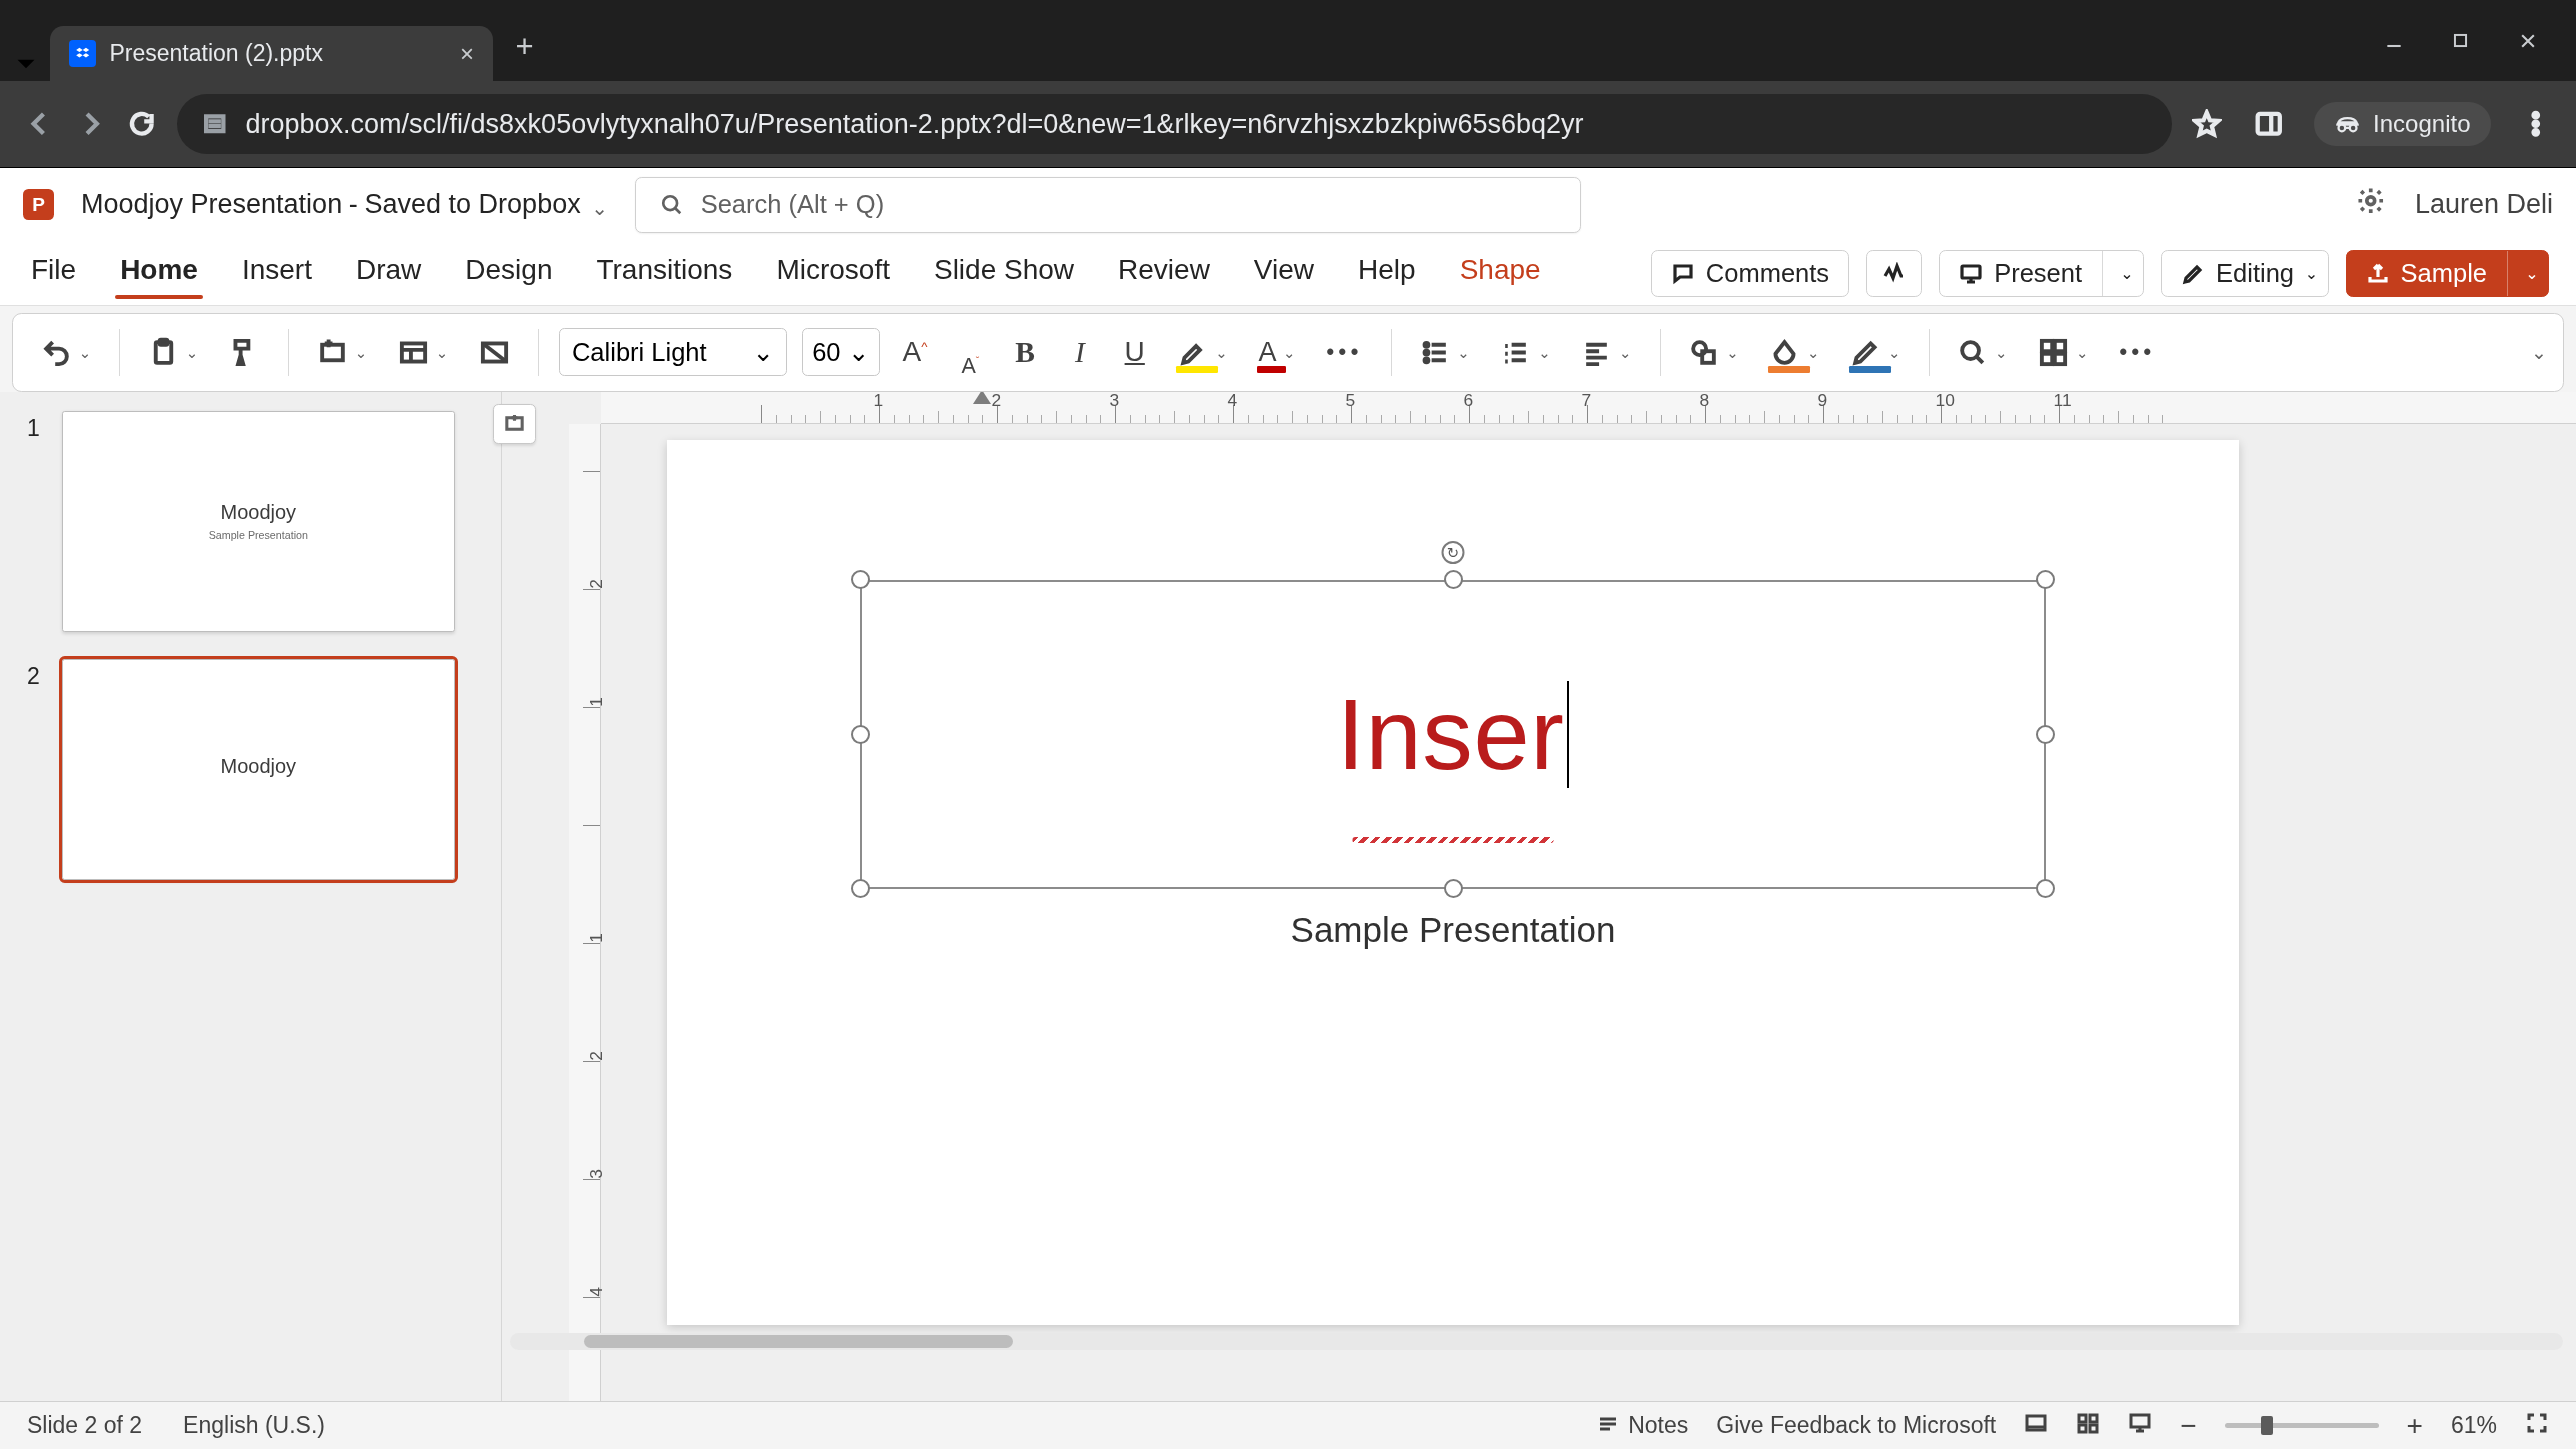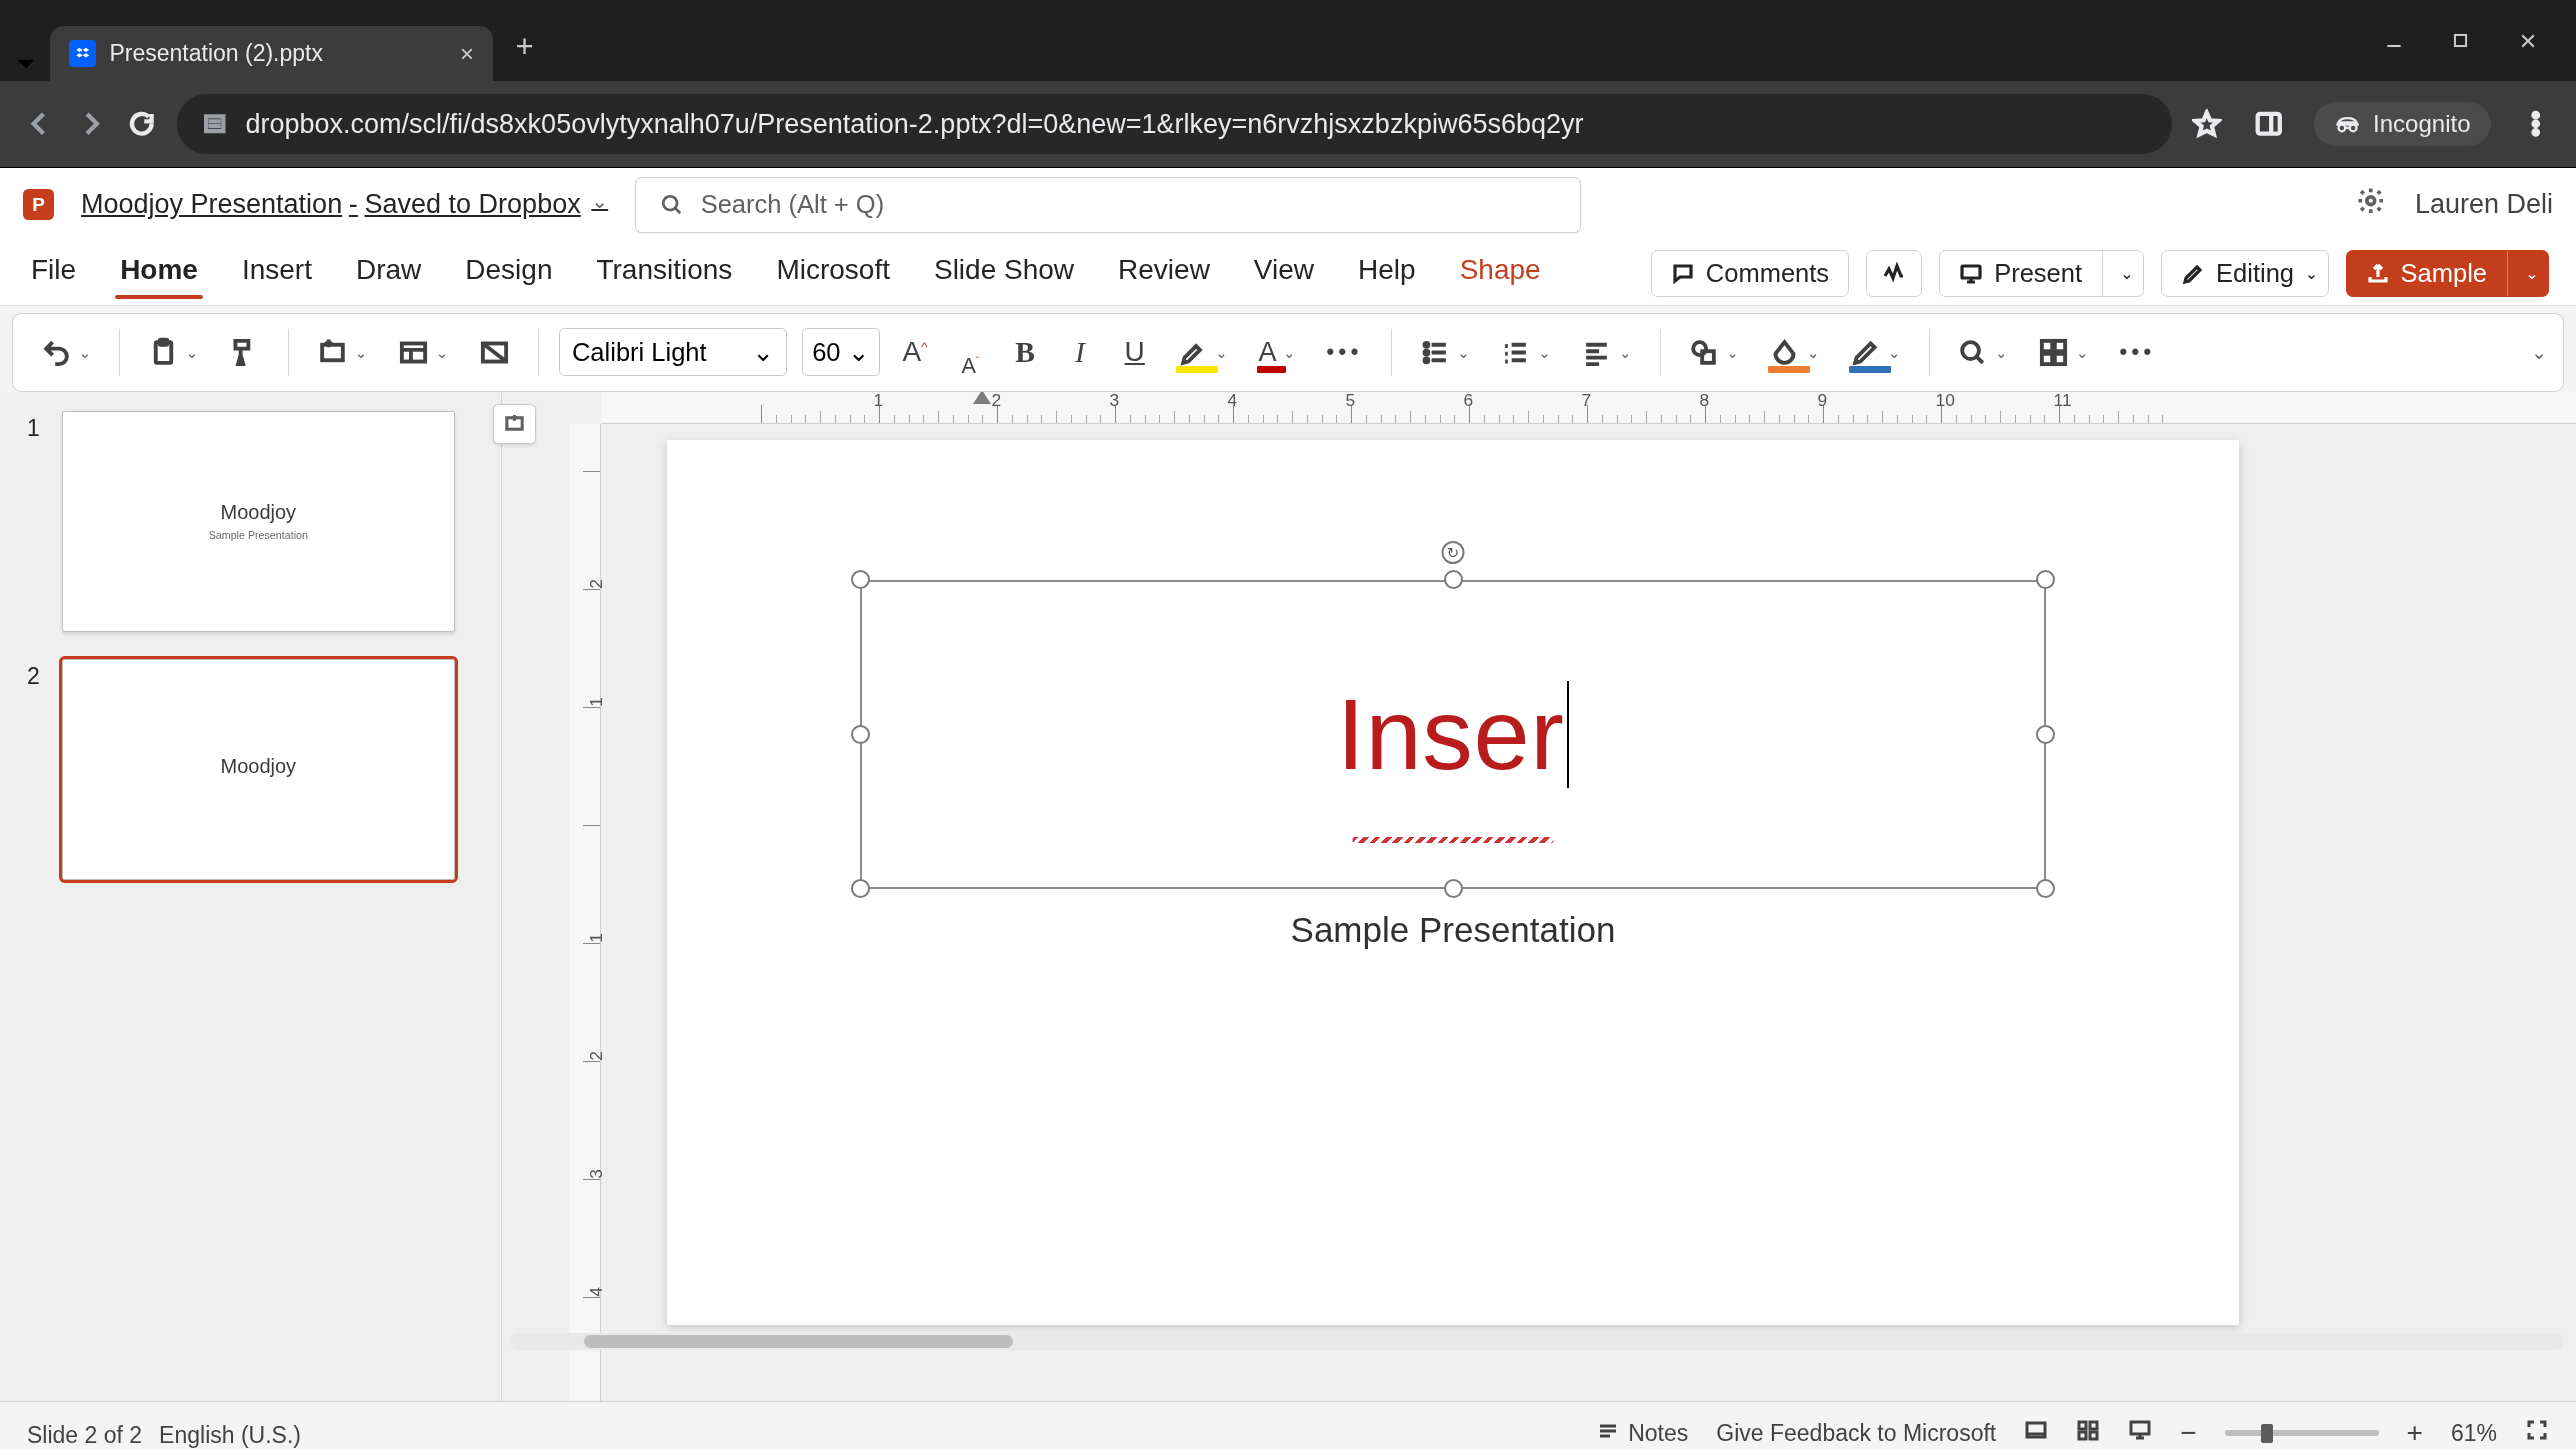--- a/index.html
+++ b/index.html
@@ -27,21 +27,21 @@
 .addr-actions { display: flex; align-items: center; gap: 29.5px; color: #e8eaed; }
 .incog-badge { display: flex; align-items: center; gap: 12px; background: #4b4b4b; border-radius: 27px; padding: 8px 20px; font-size: 24px; }
 .incog-badge svg { width: 27px; height: 27px; fill: #e8eaed; }
 
 
 .app { flex: 1; display: flex; flex-direction: column; background: #f4f4f4; }
 
 
 .doc-header { height: 74px; background: #fff; display: flex; align-items: center; padding: 0 23px; gap: 27px; border-bottom: 0.7px solid #fff; }
 .ppt-logo { width: 31px; height: 31px; background: #c43e1c; border-radius: 5.4px; display: flex; align-items: center; justify-content: center; color: #fff; font-weight: 700; font-size: 19px; }
-.doc-title-wrap { display: flex; align-items: flex-start; gap: 6.7px; font-size: 27px; color: #242424; text-decoration: underline; }
+.doc-title-wrap { display: flex; align-items: flex-end; gap: 6.7px; font-size: 27px; color: #242424; }
 .doc-title-wrap .chev { font-size: 20px; color: #616161; margin-left: 4px; }
 .search-box { width: 946px; height: 56px; background: #fff; border: 0.7px solid #d0d0d0; border-radius: 6.7px; display: flex; align-items: center; gap: 16px; padding: 0 23px; color: #616161; font-size: 25.5px; box-shadow: 0 0.7px 2px rgba(0,0,0,.06); }
 .doc-header-right { margin-left: auto; display: flex; align-items: center; gap: 29.5px; color: #424242; font-size: 27px; }
 .gear-icn svg { width: 29.5px; height: 29.5px; stroke: #616161; fill: none; stroke-width: 3; }
 
 
 .ribbon-tabs { height: 64px; background: #fff; display: flex; align-items: center; padding: 0 27px; gap: 36px; font-size: 28px; color: #242424; border-bottom: 0.7px solid #e0e0e0; }
 .ribbon-tab { padding: 5.4px 4px 12px; position: relative; }
 .ribbon-tab.active { font-weight: 600; }
 .ribbon-tab.active::after { content: ""; position: absolute; left: -1.3px; right: -1.3px; bottom: -1.3px; height: 4.7px; background: #c43e1c; border-radius: 2.7px; }
@@ -109,21 +109,21 @@
 .tb-handle { position: absolute; width: 19px; height: 19px; background: #fff; border: 2px solid #7b7b7b; border-radius: 50%; }
 .tb-rotate { position: absolute; top: -39px; left: 50%; transform: translateX(-50%); width: 23px; height: 23px; border: 2px solid #7b7b7b; border-radius: 50%; background: #fff; }
 .tb-rotate::after { content: "↻"; position: absolute; inset: 0; display: flex; align-items: center; justify-content: center; font-size: 14.8px; color: #555; }
 .txtbox .title-text { position: absolute; inset: 0; display: flex; align-items: center; justify-content: center; font-size: 101px; font-family: "Calibri Light","Segoe UI Light",sans-serif; color: #b91c1c; letter-spacing: 0.7px; }
 .spell-wave { position: absolute; left: 50%; transform: translateX(-50%); bottom: 46px; width: 201px; height: 5.4px; background: repeating-linear-gradient(135deg,#d13438 0 4px,transparent 4px 8px); border-radius: 2.7px; }
 .caret { display: inline-block; width: 2px; height: 107px; background: #000; vertical-align: middle; margin-left: 2.7px; animation: blink 1s step-end infinite; }
 @keyframes blink { 50% { opacity: 0; } }
 .subtitle-text { position: absolute; top: 470px; left: 0; width: 100%; text-align: center; font-size: 35px; color: #313131; }
 
 
-.statusbar { height: 48px; background: #f4f4f4; border-top: 0.7px solid #d0d0d0; display: flex; align-items: flex-end; padding: 0 27px; gap: 17px; font-size: 23px; color: #424242; }
+.statusbar { height: 48px; background: #f4f4f4; border-top: 0.7px solid #d0d0d0; display: flex; align-items: center; padding: 0 27px; gap: 41px; font-size: 23px; color: #424242; }
 .statusbar .sb-right { margin-left: auto; display: flex; align-items: center; gap: 28px; }
 .sb-icn svg { width: 24px; height: 24px; stroke: #424242; fill: none; stroke-width: 3; }
 .zoom-slider { width: 154px; height: 5.4px; background: #bdbdbd; border-radius: 2.7px; position: relative; }
 .zoom-slider .zthumb { position: absolute; top: -6.7px; left: 36px; width: 12px; height: 19px; background: #5b5b5b; border-radius: 2px; }
 
 .hscroll { position: absolute; left: 510px; right: 13.4px; bottom: 51px; height: 17.4px; background: #e8e8e8; border-radius: 8.7px; }
 .hscroll .hthumb { position: absolute; top: 2px; left: 74px; width: 429px; height: 13.4px; background: #bdbdbd; border-radius: 6.7px; }
 </style>
 </head>
 <body>

